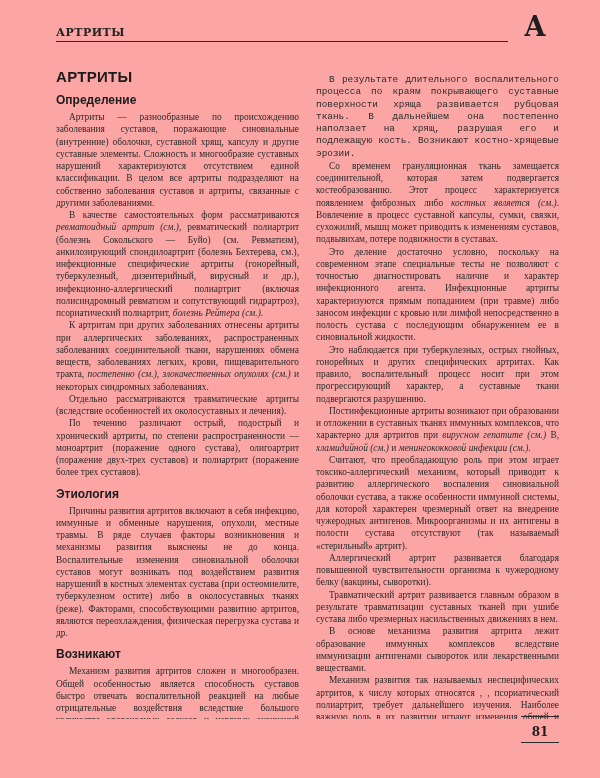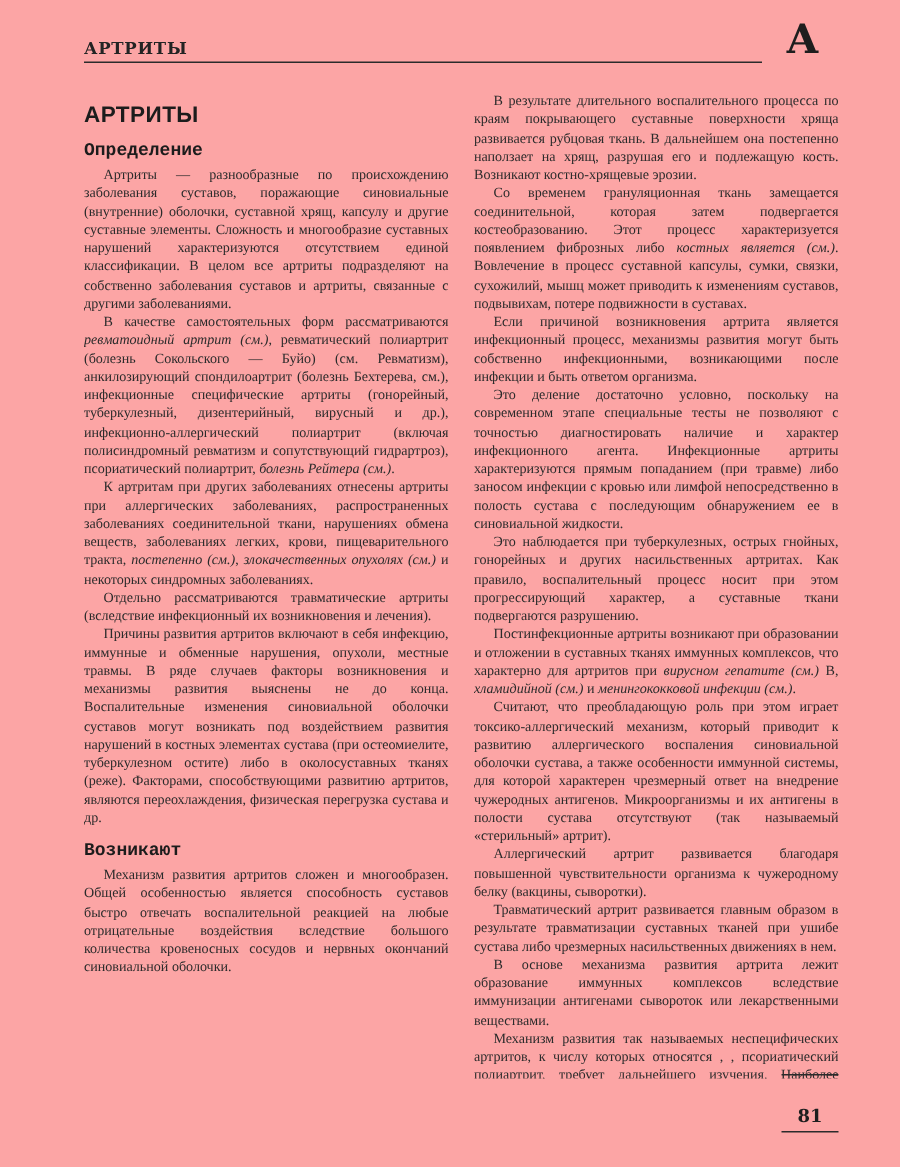--- a/index.html
+++ b/index.html
@@ -37,67 +37,68 @@
     display: flex; gap: 17px;
     overflow: hidden;
   }
   .col { width: 243px; overflow: hidden; }
   .article-title {
     font-family: "Liberation Sans", sans-serif;
     font-weight: bold; font-size: 15px; letter-spacing: 0.3px;
     margin: 11px 0 5px 0; color: #1c1c1c;
   }
   .heading {
-    font-family: Liberation Mono, monospace;
+    font-family: Liberation Sans, sans-serif;
     font-weight: bold; font-size: 12px;
     margin: 8px 0 4px 0; color: #1c1c1c;
   }
   .para {
     font-size: 9.4px; line-height: 12.25px;
     text-align: justify; text-indent: 13px;
     margin: 0; color: #2b2b2b;
   }
-  .col.right .para:first-child { margin-top: 5px; }
+  .col.right .para:first-child { margin-top: 17px; font-family: Liberation Mono, monospace; }
   .para i { font-style: italic; }
   .page-number-box {
     position: absolute; left: 521px; top: 716px;
     width: 38px; text-align: center;
     border-top: 1.7px solid #2b2b2b;
     border-bottom: 1.7px solid #2b2b2b;
-    padding: 20px 0 3px 0;
+    padding: 8px 0 3px 0;
     font-family: "DejaVu Serif", serif;
     font-weight: bold; font-size: 12px; color: #1e1e1e;
   }
 </style>
 </head>
 <body>
 
 <div class="page">
   <div class="running-title">АРТРИТЫ</div>
   <div class="header-rule"></div>
   <div class="section-letter">А</div>
 
   <div class="columns">
     <div class="col left" id="left-col">
       <h2 class="article-title">АРТРИТЫ</h2>
     <h3 class="heading">Определение</h3>
         <p class="para">Артриты — разнообразные по происхождению заболевания суставов, поражающие синовиальные (внутренние) оболочки, суставной хрящ, капсулу и другие суставные элементы. Сложность и многообразие суставных нарушений характеризуются отсутствием единой классификации. В целом все артриты подразделяют на собственно заболевания суставов и артриты, связанные с другими заболеваниями.</p>
         <p class="para">В качестве самостоятельных форм рассматриваются <i>ревматоидный артрит (см.)</i>, ревматический полиартрит (болезнь Сокольского — Буйо) (см. Ревматизм), анкилозирующий спондилоартрит (болезнь Бехтерева, см.), инфекционные специфические артриты (гонорейный, туберкулезный, дизентерийный, вирусный и др.), инфекционно-аллергический полиартрит (включая полисиндромный ревматизм и сопутствующий гидрартроз), псориатический полиартрит, <i>болезнь Рейтера (см.)</i>.</p>
         <p class="para">К артритам при других заболеваниях отнесены артриты при аллергических заболеваниях, распространенных заболеваниях соединительной ткани, нарушениях обмена веществ, заболеваниях легких, крови, пищеварительного тракта, <i>постепенно (см.)</i>, <i>злокачественных опухолях (см.)</i> и некоторых синдромных заболеваниях.</p>
-        <p class="para">Отдельно рассматриваются травматические артриты (вследствие инфекционный их возникновения и лечения).</p>
+        <p class="para">Отдельно рассматриваются травматические артриты (вследствие особенностей их околосуставных и лечения).</p>
+        <p class="para">По течению различают острый, подострый и хронический артриты, по степени распространенности — моноартрит (поражение одного сустава), олигоартрит (поражение двух-трех суставов) и полиартрит (поражение более трех суставов).</p>
+        <h3 class="heading">Этиология</h3>
         <p class="para">Причины развития артритов включают в себя инфекцию, иммунные и обменные нарушения, опухоли, местные травмы. В ряде случаев факторы возникновения и механизмы развития выяснены не до конца. Воспалительные изменения синовиальной оболочки суставов могут возникать под воздействием развития нарушений в костных элементах сустава (при остеомиелите, туберкулезном остите) либо в околосуставных тканях (реже). Факторами, способствующими развитию артритов, являются переохлаждения, физическая перегрузка сустава и др.</p>
         <h3 class="heading">Возникают</h3>
         <p class="para">Механизм развития артритов сложен и многообразен. Общей особенностью является способность суставов быстро отвечать воспалительной реакцией на любые отрицательные воздействия вследствие большого количества кровеносных сосудов и нервных окончаний синовиальной оболочки.</p>
       </div>
     <div class="col right" id="right-col">
         <p class="para">В результате длительного воспалительного процесса по краям покрывающего суставные поверхности хряща развивается рубцовая ткань. В дальнейшем она постепенно наползает на хрящ, разрушая его и подлежащую кость. Возникают костно-хрящевые эрозии.</p>
         <p class="para">Со временем грануляционная ткань замещается соединительной, которая затем подвергается костеобразованию. Этот процесс характеризуется появлением фиброзных либо <i>костных является (см.)</i>. Вовлечение в процесс суставной капсулы, сумки, связки, сухожилий, мышц может приводить к изменениям суставов, подвывихам, потере подвижности в суставах.</p>
-        <p class="para">Если причиной возникновения артрита является инфекционный процесс, механизмы развития могут быть собственно инфекционными, возникающими после инфекции и быть ответом организма.</p>
         <p class="para">Это деление достаточно условно, поскольку на современном этапе специальные тесты не позволяют с точностью диагностировать наличие и характер инфекционного агента. Инфекционные артриты характеризуются прямым попаданием (при травме) либо заносом инфекции с кровью или лимфой непосредственно в полость сустава с последующим обнаружением ее в синовиальной жидкости.</p>
-        <p class="para">Это наблюдается при туберкулезных, острых гнойных, гонорейных и других насильственных артритах. Как правило, воспалительный процесс носит при этом прогрессирующий характер, а суставные ткани подвергаются разрушению.</p>
+        <p class="para">Это наблюдается при туберкулезных, острых гнойных, гонорейных и других специфических артритах. Как правило, воспалительный процесс носит при этом прогрессирующий характер, а суставные ткани подвергаются разрушению.</p>
         <p class="para">Постинфекционные артриты возникают при образовании и отложении в суставных тканях иммунных комплексов, что характерно для артритов при <i>вирусном гепатите (см.)</i> В, <i>хламидийной (см.)</i> и <i>менингококковой инфекции (см.)</i>.</p>
         <p class="para">Считают, что преобладающую роль при этом играет токсико-аллергический механизм, который приводит к развитию аллергического воспаления синовиальной оболочки сустава, а также особенности иммунной системы, для которой характерен чрезмерный ответ на внедрение чужеродных антигенов. Микроорганизмы и их антигены в полости сустава отсутствуют (так называемый «стерильный» артрит).</p>
         <p class="para">Аллергический артрит развивается благодаря повышенной чувствительности организма к чужеродному белку (вакцины, сыворотки).</p>
         <p class="para">Травматический артрит развивается главным образом в результате травматизации суставных тканей при ушибе сустава либо чрезмерных насильственных движениях в нем.</p>
         <p class="para">В основе механизма развития артрита лежит образование иммунных комплексов вследствие иммунизации антигенами сывороток или лекарственными веществами.</p>
         <p class="para">Механизм развития так называемых неспецифических артритов, к числу которых относятся  , , псориатический полиартрит, требует дальнейшего изучения. Наиболее важную роль в их развитии играют изменения общей и тканевой реактивности организма, аллергические и иммунные механизмы.</p>
       </div>
   </div>
 
   <div class="page-number-box">81</div>

